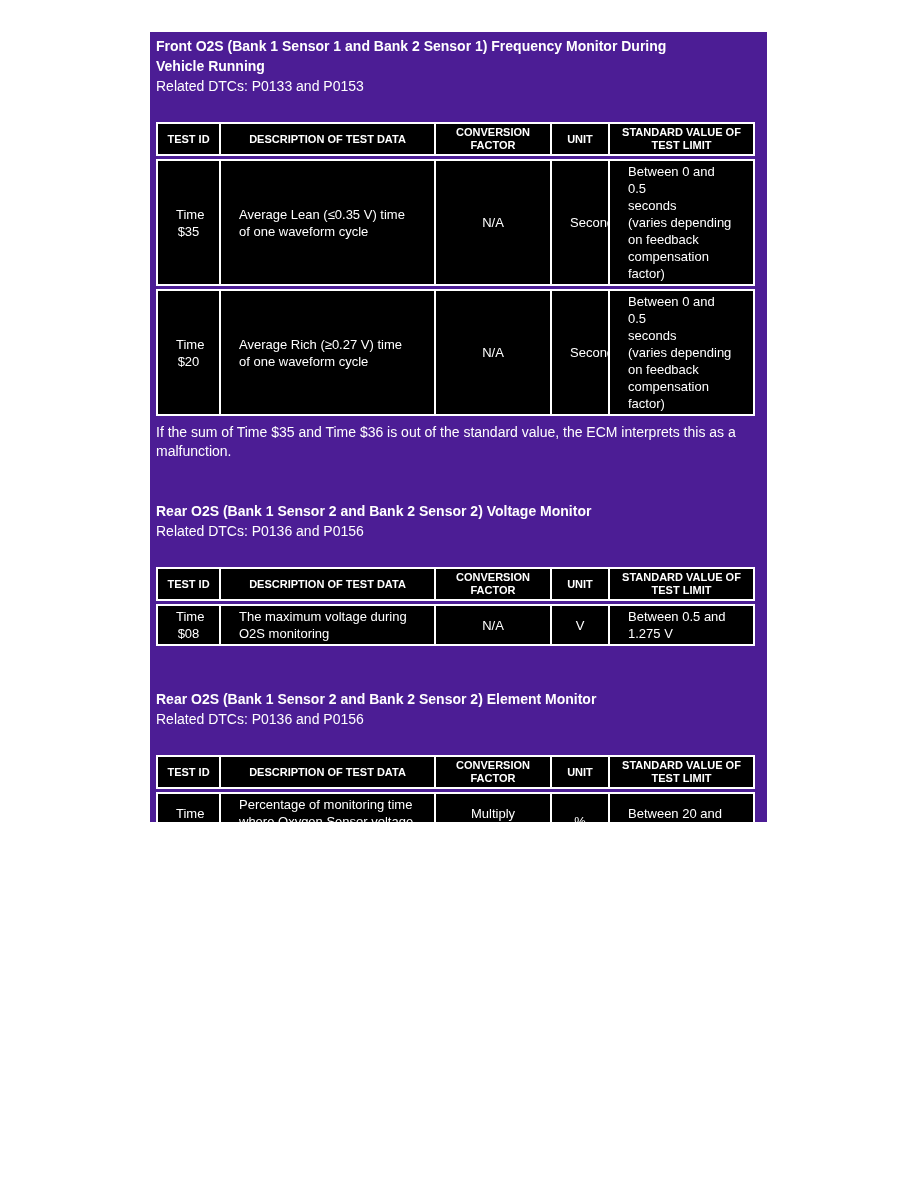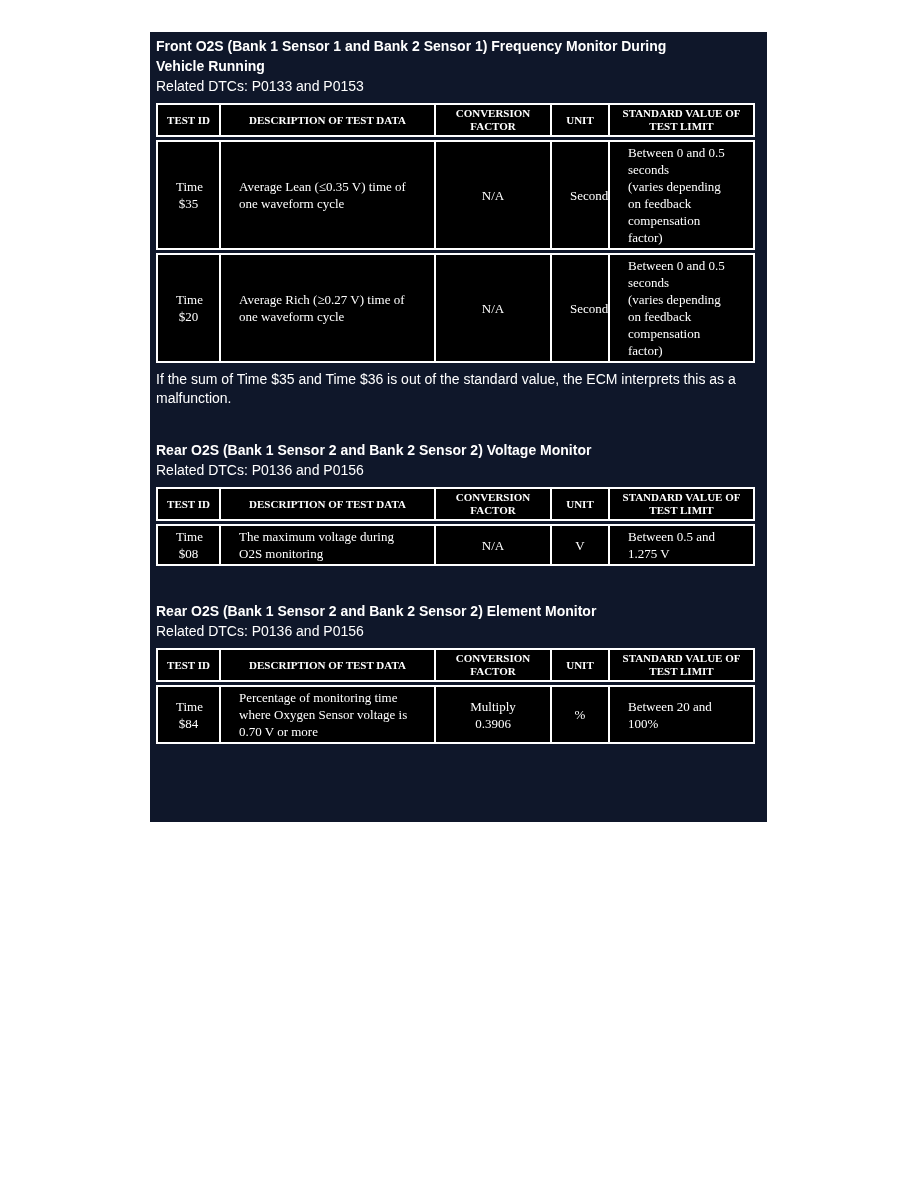--- a/index.html
+++ b/index.html
@@ -6,46 +6,45 @@
   body{
     width:918px;height:1188px;
     background:#ffffff;
     font-family:"Liberation Sans","DejaVu Sans",sans-serif;
     position:relative;
   }
   .doc-panel{
     position:absolute;
     left:150px;top:32px;
     width:617px;height:790px;
-    background:#0f172a;
+    background:#4c1d95;
     color:#ffffff;
     box-sizing:border-box;
     padding:4px 6px 8px 6px;
     overflow:hidden;
   }
   .sec-title{
     margin:0;
     font-size:14px;
     font-weight:bold;
     line-height:20px;
     white-space:pre-line;
   }
-  .sec-gap{margin-top:32px;}
+  .sec-gap{margin-top:40px;}
   .related{
     margin:1px 0 0 0;
     font-size:14px;
     line-height:19px;
   }
   table.ttable{
     table-layout:fixed;
     width:599px;
     border-collapse:separate;
     border-spacing:0 3px;
-    margin-top:4px;
-    font-family:Liberation Serif, serif;
+    margin-top:23px;
   }
   .c-id{width:65px;}
   .c-desc{width:215px;}
   .c-conv{width:116px;}
   .c-unit{width:58px;}
   .c-std{width:145px;}
   .ttable th,.ttable td{
     border-top:2px solid #ffffff;
     border-bottom:2px solid #ffffff;
     border-right:2px solid #ffffff;

